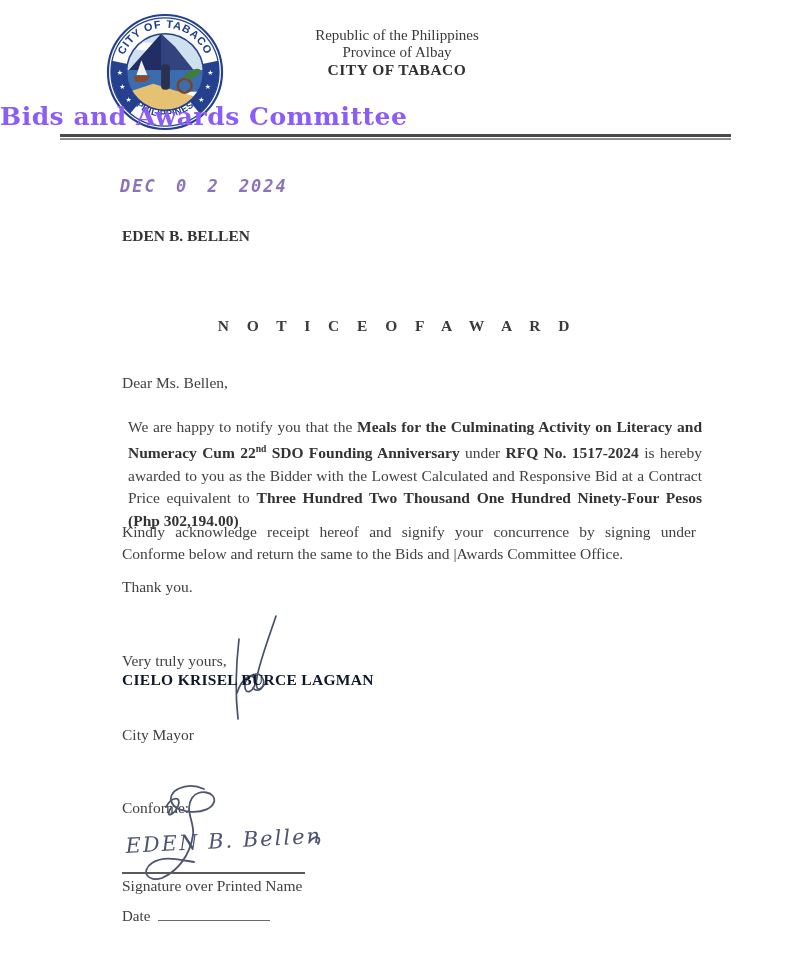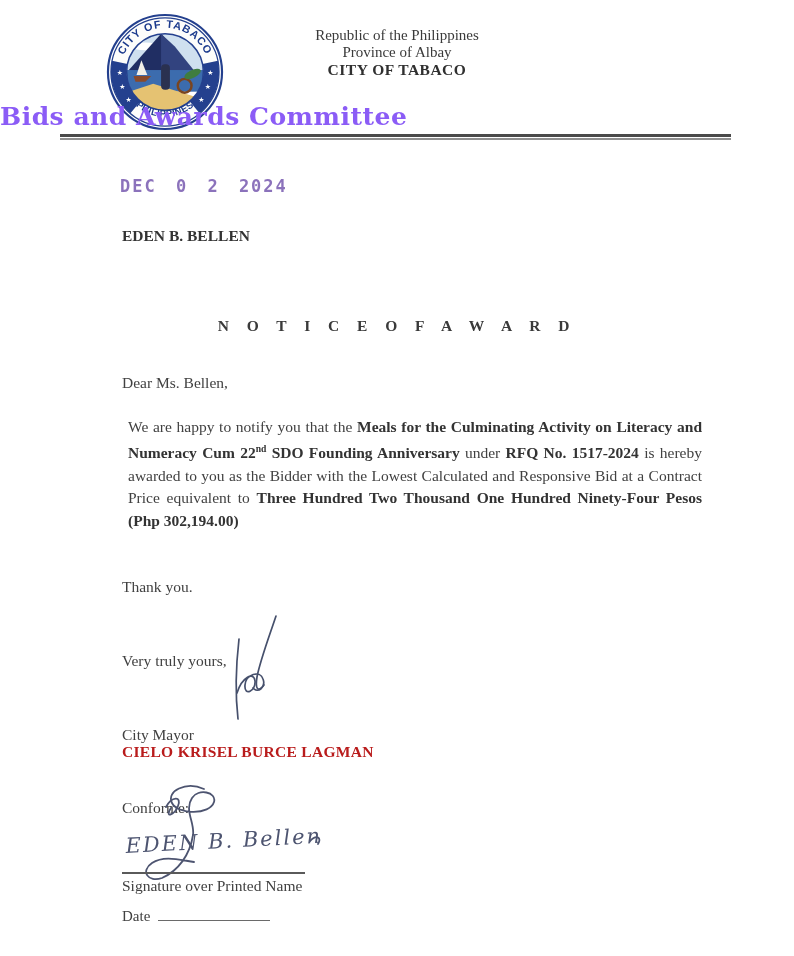--- a/index.html
+++ b/index.html
@@ -7,37 +7,37 @@
         font-family:"Liberation Serif","DejaVu Serif",serif;color:#414141;}
   .abs{position:absolute;}
   
   .header-text{top:27px;left:0;width:100%;text-align:center;font-size:15px;line-height:17px;color:#3a3a3a;}
   .header-text .city{font-weight:bold;font-size:15.5px;letter-spacing:.5px;color:#303030;}
   .committee{top:102px;left:0;width:100%;font-weight:bold;font-size:25px;
              font-family:"DejaVu Serif","Liberation Serif",serif;color:#8b5cf6;letter-spacing:.5px;}
   .rule{top:134px;left:60px;width:671px;height:1px;border-top:3px solid #4a4a4a;border-bottom:2px solid #8f8f8f;background:#fff;}
   
   .stamp{top:176px;left:120px;font-family:"DejaVu Sans Mono",monospace;font-weight:bold;font-size:17px;
-         letter-spacing:2px;word-spacing:7px;color:#7c5fb2;opacity:.88;}
+         letter-spacing:2px;word-spacing:7px;color:#7c5fb2;opacity:.88;font-style:italic;}
   
   .recipient{top:227px;left:122px;font-size:15.5px;line-height:18.5px;}
   .recipient .name{font-weight:bold;color:#333;}
   
   .notice-title{top:317px;left:0;width:100%;text-align:center;font-weight:bold;font-size:15.5px;
                 letter-spacing:.45em;color:#3a3a3a;}
   .salutation{top:374px;left:122px;font-size:15.5px;}
   .bodytext{left:122px;width:574px;font-size:15.5px;line-height:22.4px;text-align:justify;}
   .p1{top:416px;margin-left:6px;}
   .p2{top:521px;}
   .bodytext b{color:#333;}
   .sup{vertical-align:super;font-size:62%;}
   .thanks{top:578px;left:122px;font-size:15.5px;}
   .closing{top:652px;left:122px;font-size:15.5px;}
   .sig1{top:613px;left:208px;}
-  .signatory-name{top:743px;left:122px;font-weight:bold;font-size:15.5px;color:#b91c1c;letter-spacing:.3px;}
+  .signatory-name{top:671px;left:122px;font-weight:bold;font-size:15.5px;color:#0f172a;letter-spacing:.3px;}
   .signatory-title{top:726px;left:122px;font-size:15.5px;}
   .conforme-label{top:799px;left:122px;font-size:15.5px;}
   .sig2{top:783px;left:114px;}
   .sig-line{top:872px;left:122px;width:183px;border-bottom:2px solid #5a5a5a;height:0;}
   .sig-caption{top:877px;left:122px;font-size:15.5px;}
   .date-row{top:906px;left:122px;font-size:15px;}
   .date-underline{display:inline-block;width:112px;border-bottom:1.5px solid #6a6a6a;height:14px;margin-left:8px;}
   svg .ink{fill:none;stroke:#46506c;stroke-width:1.7;stroke-linecap:round;}
   svg .ink2{fill:none;stroke:#4d5470;stroke-width:1.8;stroke-linecap:round;}
 </style>
@@ -106,20 +106,21 @@
   <div class="abs recipient">
     <div class="name">EDEN B. BELLEN</div>
   </div>
 
   <div class="abs notice-title">N O T I C E  O F  A W A R D</div>
 
   <div class="abs salutation">Dear Ms. Bellen,</div>
 
   <div class="abs bodytext p1"><span>We are happy to notify you that the </span><b>Meals for the Culminating Activity on Literacy and Numeracy Cum 22</b><b class="sup">nd</b><b> SDO Founding Anniversary</b><span> under </span><b>RFQ No. 1517-2024</b><span> is hereby awarded to you as the Bidder with the Lowest Calculated and Responsive Bid at a Contract Price equivalent to </span><b>Three Hundred Two Thousand One Hundred Ninety-Four Pesos (Php 302,194.00)</b></div>
 
+  <div class="abs bodytext p2">Kindly acknowledge receipt hereof and signify your concurrence by signing under Conforme below and return the same to the Bids and |Awards Committee Office.</div>
 
   <div class="abs thanks">Thank you.</div>
   <div class="abs closing">Very truly yours,</div>
 
   <svg class="abs sig1" width="82" height="112" viewBox="0 0 82 112">
     <path class="ink" d="M 68 3 C 61 24 52 48 49 64 C 47 76 50 80 56 72"></path>
     <path class="ink" d="M 31 26 C 28 52 27 80 30 106"></path>
     <path class="ink" d="M 29 80 C 34 64 46 58 47 68 C 48 78 36 84 37 72 C 38 61 52 57 55 66 C 58 74 50 81 45 75"></path>
   </svg>
 

